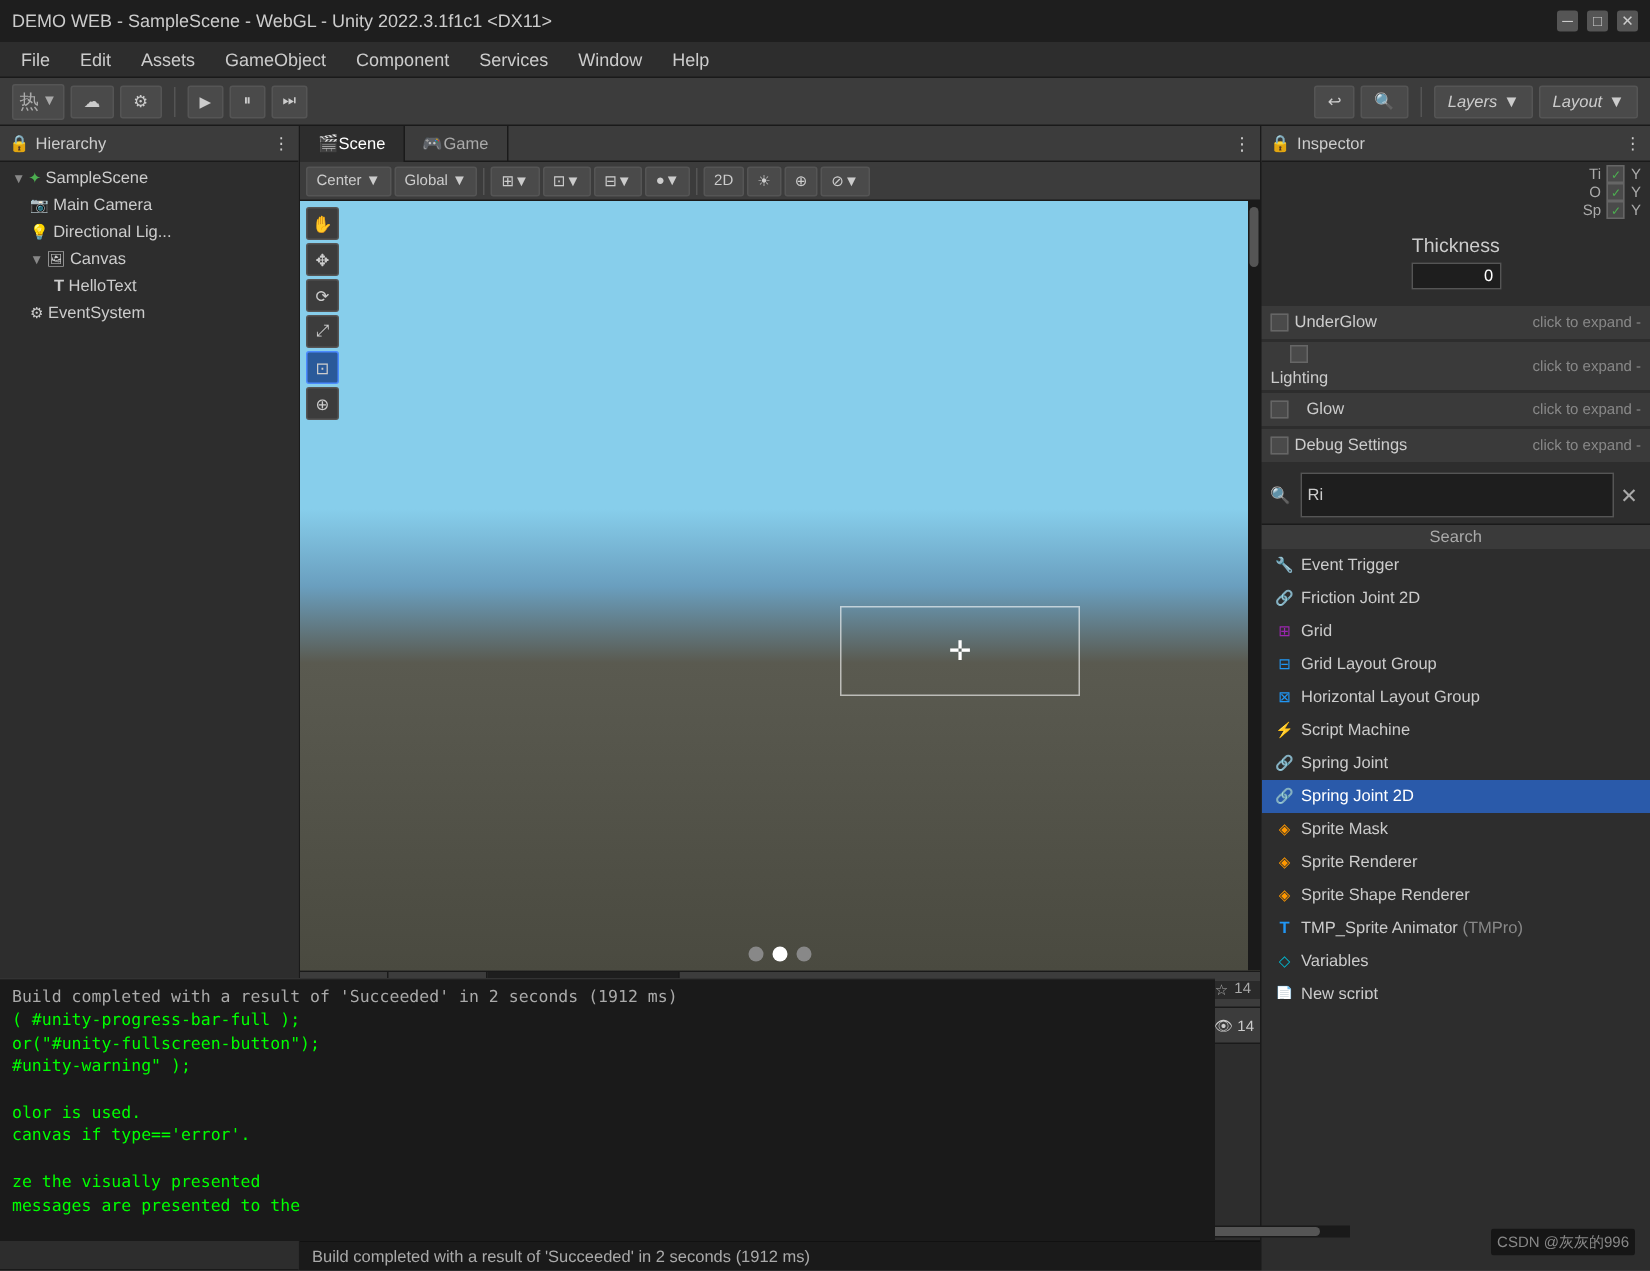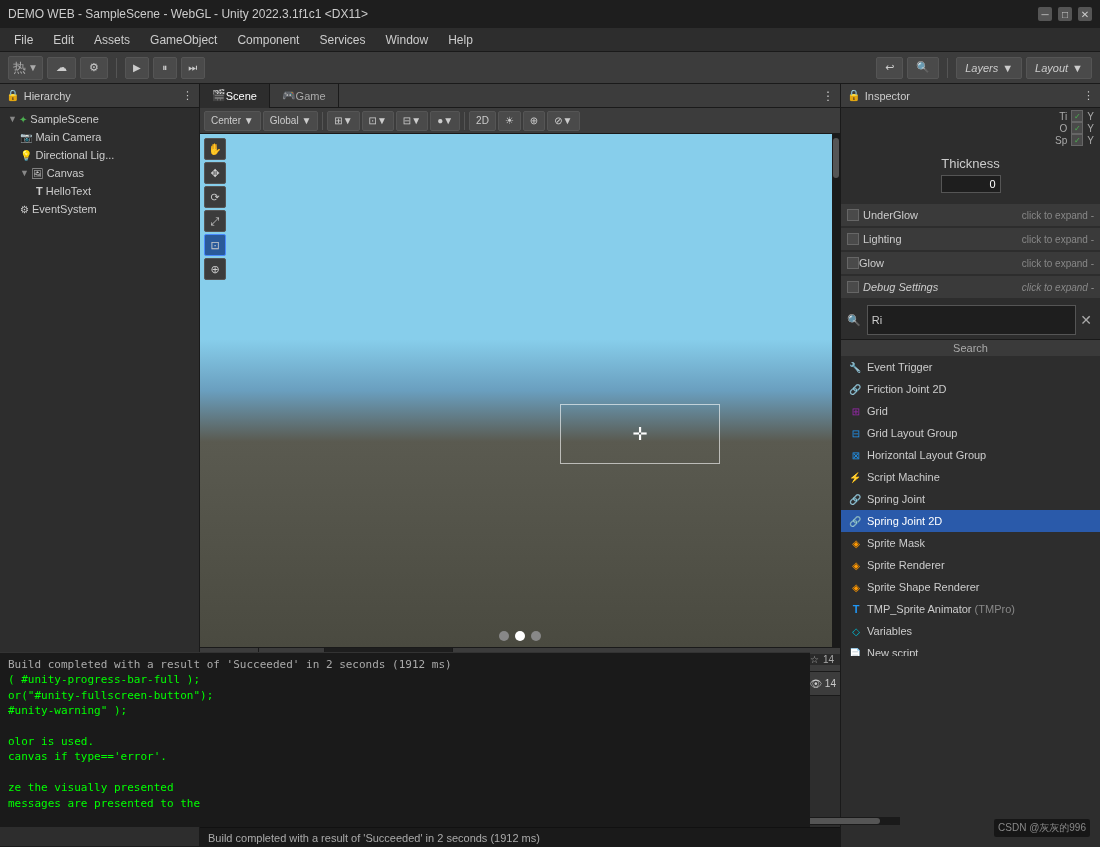--- a/index.html
+++ b/index.html
@@ -380,34 +380,34 @@
 
       <div style="padding:2px 0;">
         <div class="inspector-section">
           <div style="display:flex;align-items:center;gap:4px;">
             <div class="inspector-checkbox"></div>
             <span>UnderGlow</span>
           </div>
           <span class="inspector-section-hint">click to expand -</span>
         </div>
         <div class="inspector-section" style="margin-top:2px;">
-          <div style="display:flex;align-items:center;gap:4px;">
+          <div style="display:flex;align-items:center;gap:4px;flex-direction:column;">
             <div class="inspector-checkbox"></div>
             <span>Lighting</span>
           </div>
           <span class="inspector-section-hint">click to expand -</span>
         </div>
         <div class="inspector-section" style="margin-top:2px;">
-          <div style="display:flex;align-items:center;gap:0;">
+          <div style="display:flex;align-items:center;gap:12px;">
             <div class="inspector-checkbox"></div>
             <span>Glow</span>
           </div>
           <span class="inspector-section-hint">click to expand -</span>
         </div>
-        <div class="inspector-section" style="margin-top:2px;font-style:italic;">
+        <div class="inspector-section" style="margin-top:2px;">
           <div style="display:flex;align-items:center;gap:4px;">
             <div class="inspector-checkbox"></div>
             <span>Debug Settings</span>
           </div>
           <span class="inspector-section-hint">click to expand -</span>
         </div>
       </div>
 
 
       <div class="search-section">

